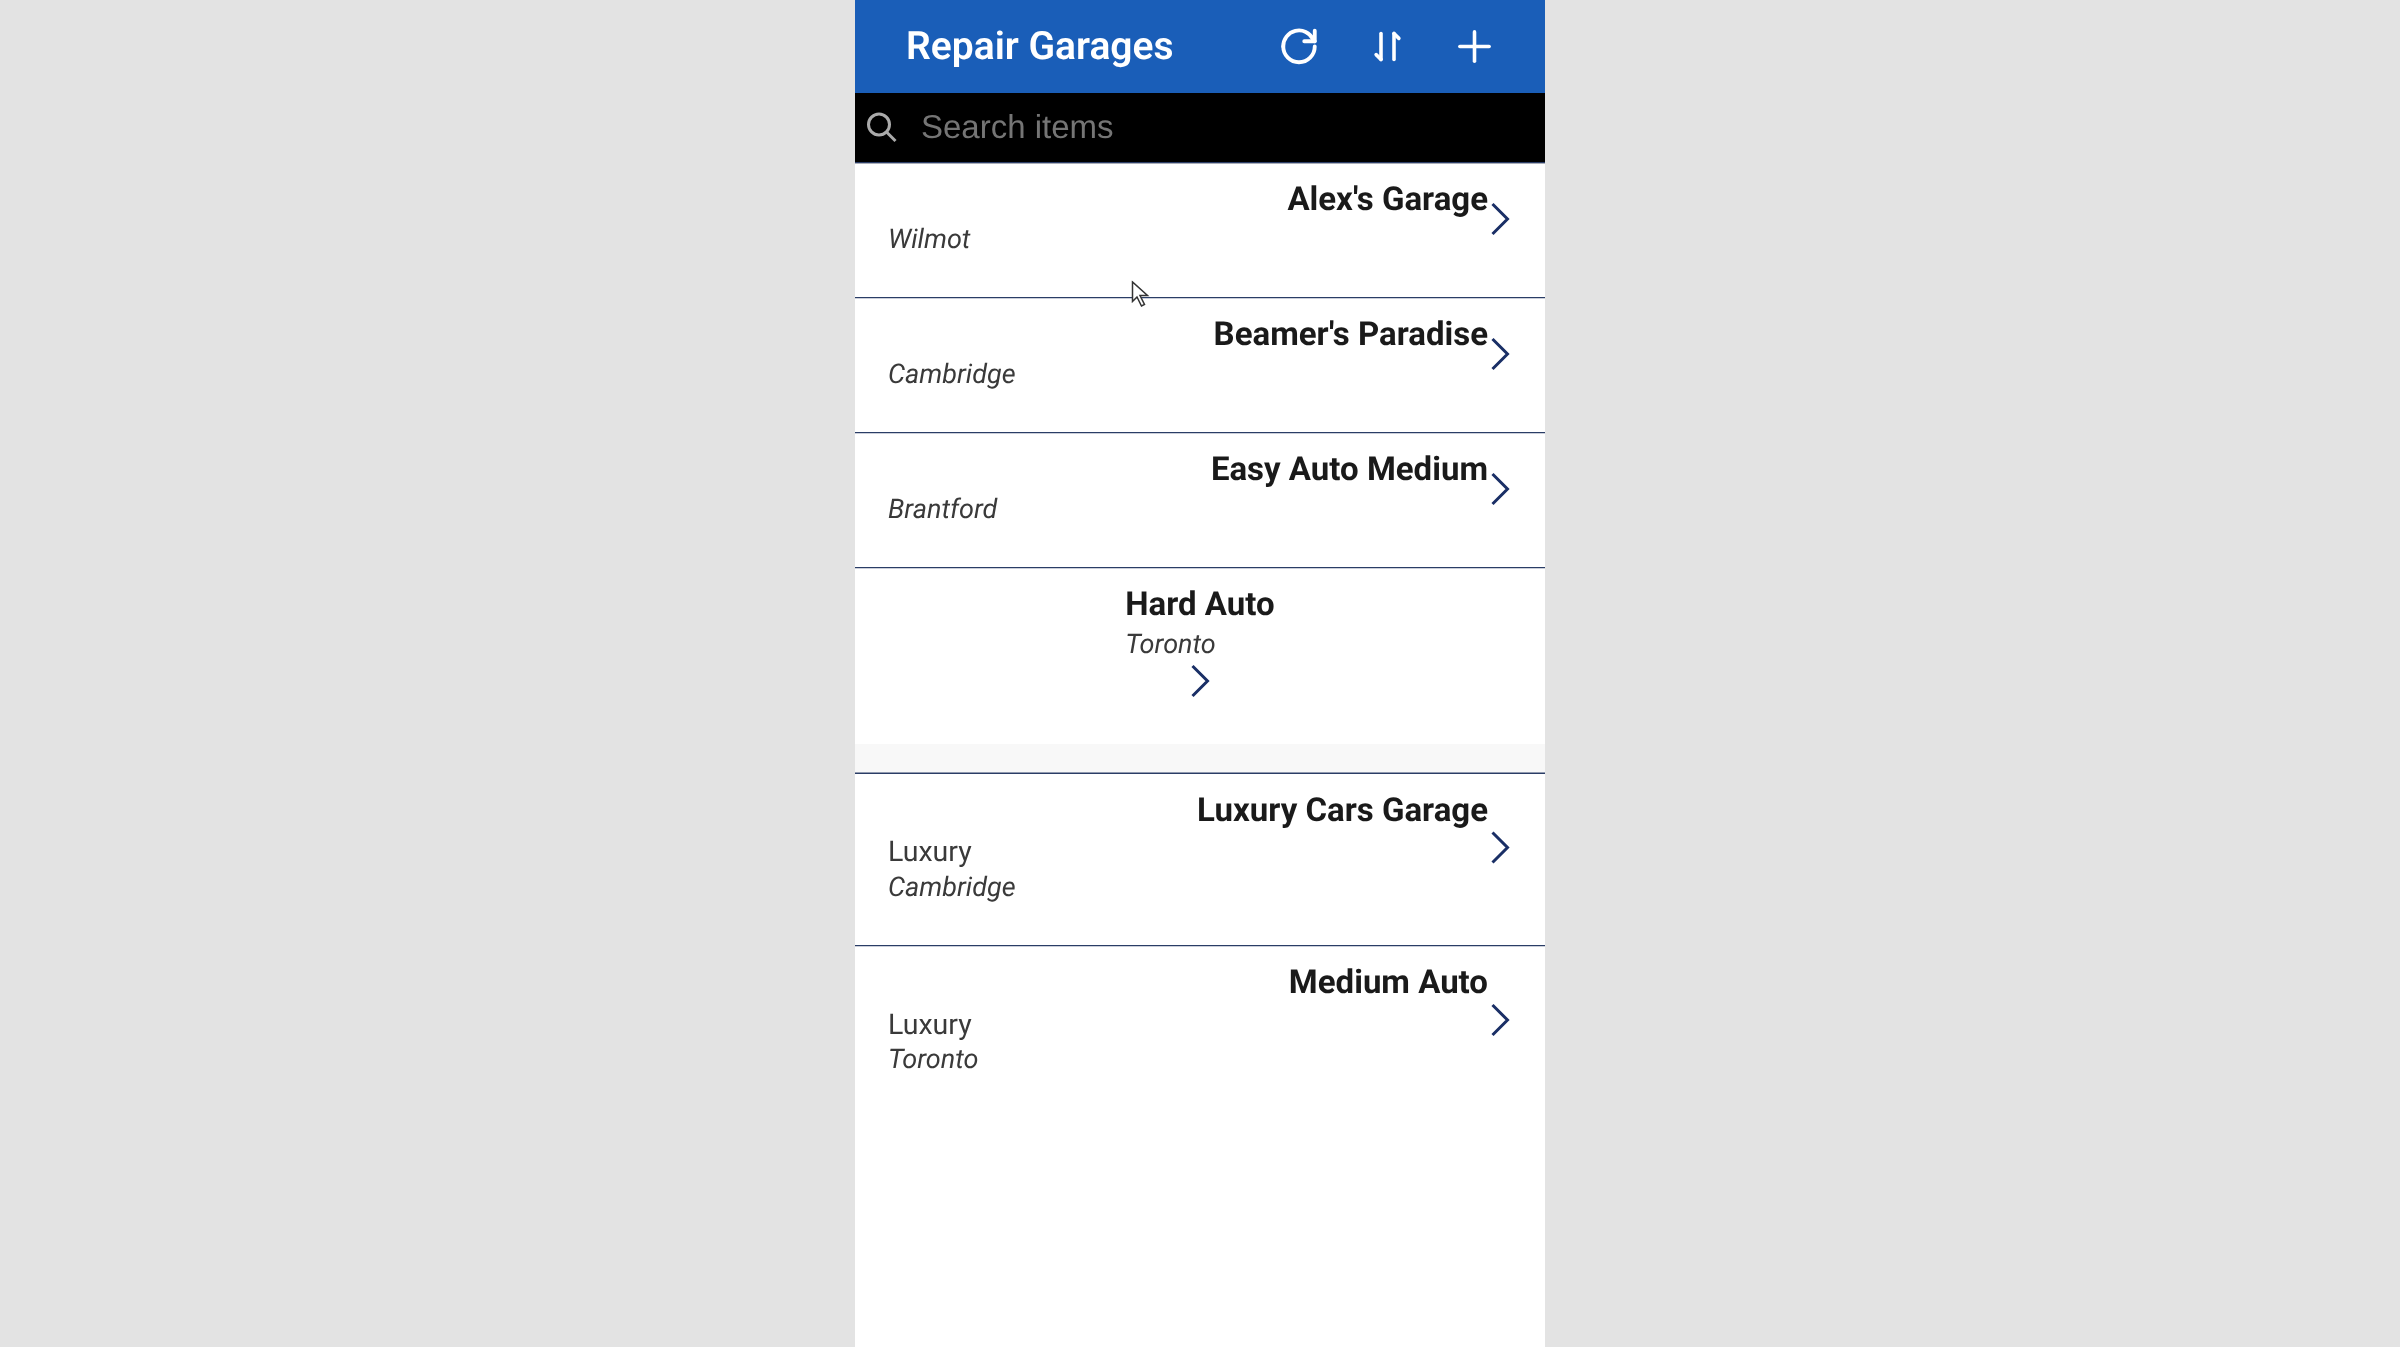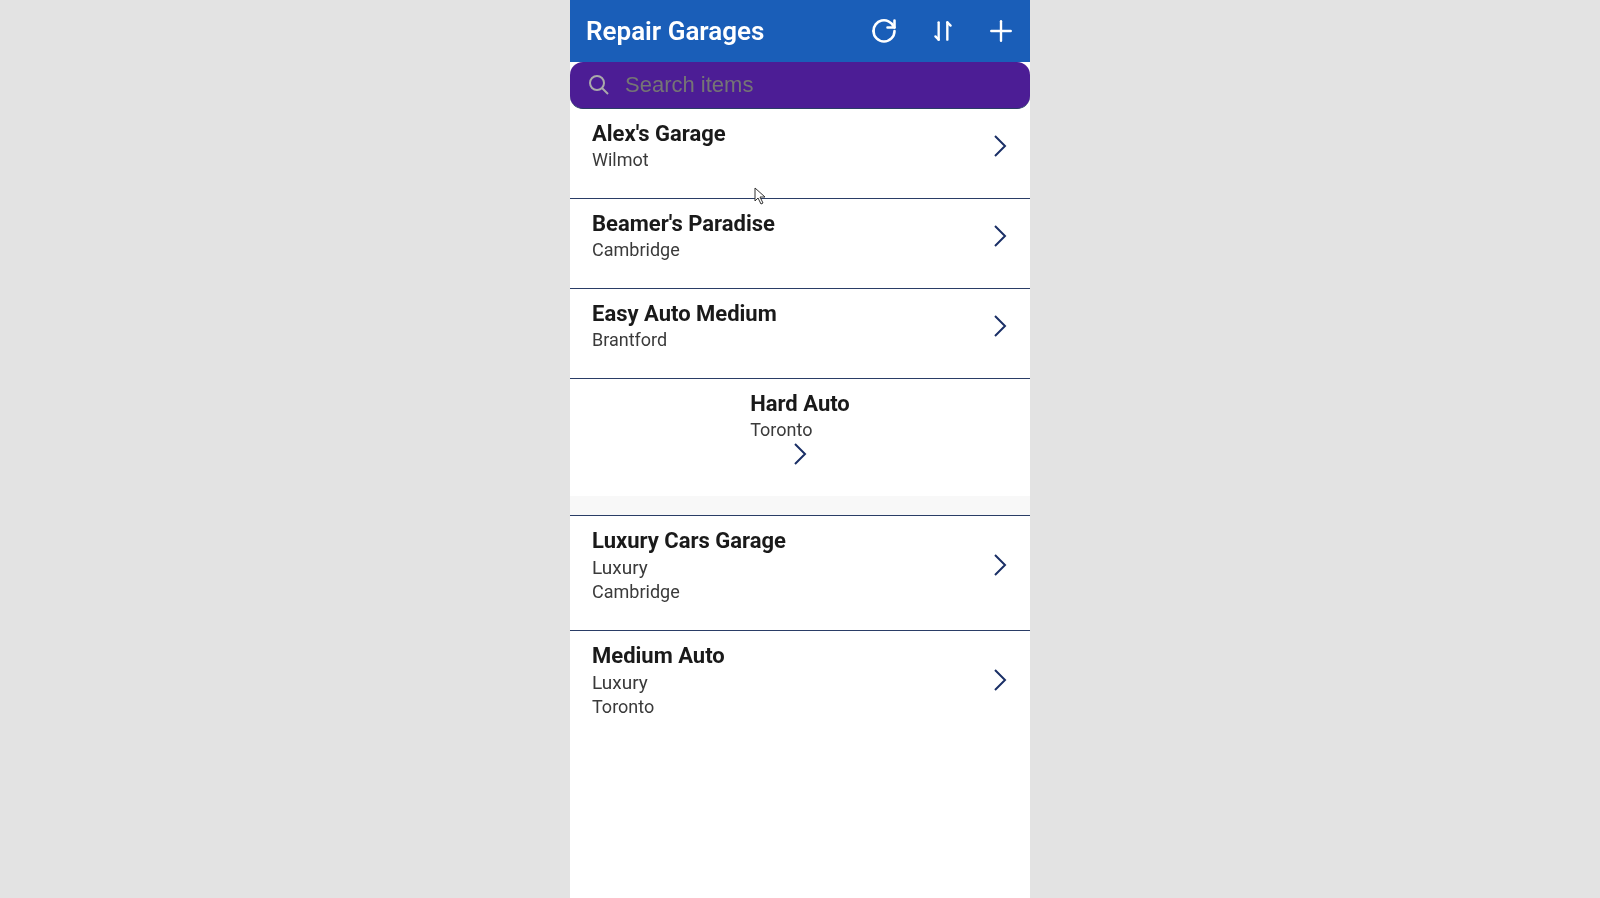--- a/index.html
+++ b/index.html
@@ -24,21 +24,21 @@
       min-height: 898px;
       display: flex;
       flex-direction: column;
     }
     
     .header {
       background-color: #1a5eb8;
       height: 62px;
       display: flex;
       align-items: center;
-      padding: 0 16px;
+      padding: 0 34px;
       color: white;
     }
     
     .header-title {
       font-size: 26px;
       font-weight: 600;
       flex: 1;
     }
     
     .header-icons {
@@ -50,24 +50,23 @@
     .header-icon {
       display: flex;
       align-items: center;
       justify-content: center;
       cursor: pointer;
     }
     
     .search-bar {
       display: flex;
       align-items: center;
-      padding: 10px 17px;
-      background-color: #4c1d95;
+      padding: 10px 6px;
+      background-color: #000000;
       border-bottom: 1.5px solid #2a3d66;
-      border-radius: 13px;
     }
     
     .search-icon {
       margin-right: 14px;
       color: #999;
       display: flex;
     }
     
     .search-input {
       border: none;
@@ -89,31 +88,33 @@
     
     .list-item-content {
       flex: 1;
     }
     
     .list-item-title {
       font-size: 22px;
       font-weight: 700;
       color: #1a1a1a;
       margin-bottom: 3px;
+      text-align: right;
     }
     
     .list-item-subtitle {
       font-size: 19px;
       color: #3a3a3a;
       margin-bottom: 2px;
     }
     
     .list-item-location {
       font-size: 18px;
       color: #3a3a3a;
+      font-style: italic;
     }
     
     .chevron {
       display: flex;
       align-items: center;
     }
     
     .group-separator {
       height: 20px;
       background-color: #f8f8f8;

